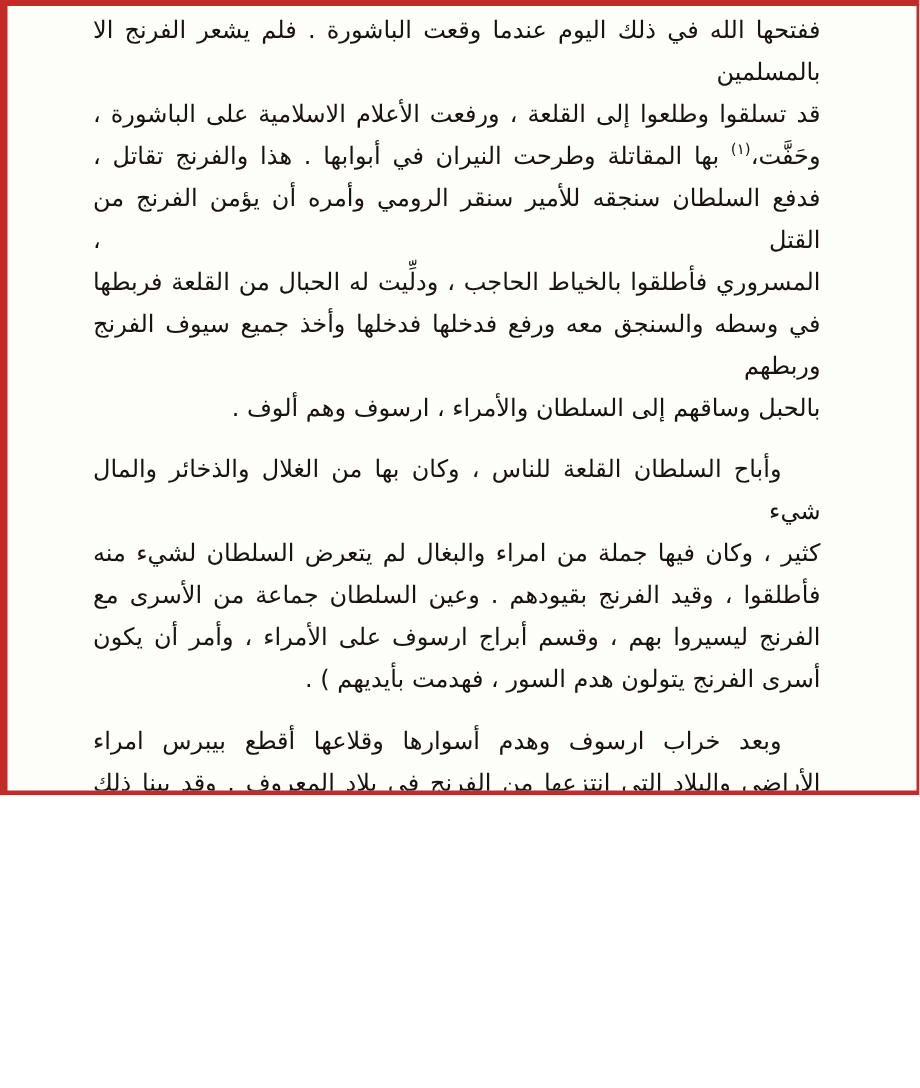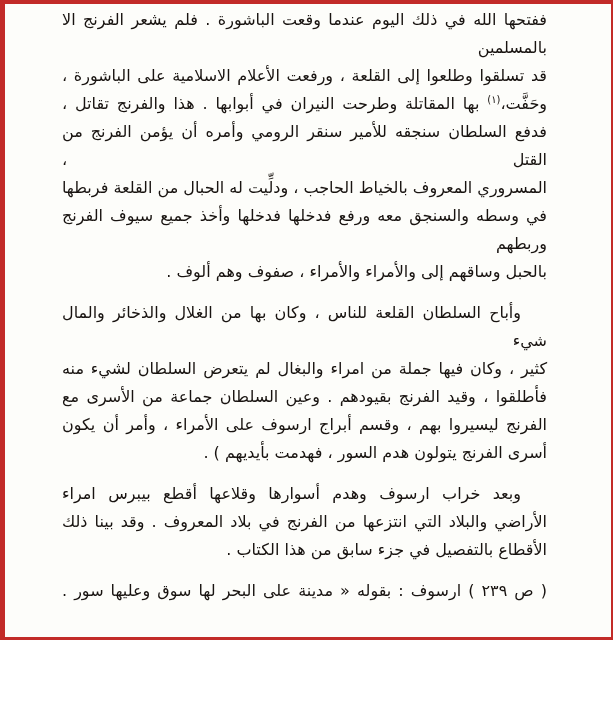--- a/index.html
+++ b/index.html
@@ -1,21 +1,21 @@
 <!DOCTYPE html>
 <html lang="ar"><head>
 <meta charset="utf-8">
 <style>
   html, body { margin: 0; padding: 0; background: #ffffff; }
   body { width: 613px; height: 725px; }
 
   .page {
     box-sizing: border-box;
     width: 613px;
-    height: 640px;
+    height: 530px;
     background: #fdfdfa;
     border-style: solid;
     border-color: #c22b28;
     
     border-width: 4px 2px 3px 5px;
     font-family: "DejaVu Sans", sans-serif;
     color: #181310;
     overflow: hidden;
   }
 
@@ -44,23 +44,23 @@
 <body>
 
 <div class="page" dir="rtl">
   <main class="text">
 
     <section class="para">
       <div class="line">ففتحها الله في ذلك اليوم عندما وقعت الباشورة . فلم يشعر الفرنج الا بالمسلمين</div>
       <div class="line">قد تسلقوا وطلعوا إلى القلعة ، ورفعت الأعلام الاسلامية على الباشورة ،</div>
       <div class="line"><span>وحَفَّت،</span><sup class="fnref">(١)</sup> <span>بها المقاتلة وطرحت النيران في أبوابها . هذا والفرنج تقاتل ،</span></div>
       <div class="line">فدفع السلطان سنجقه للأمير سنقر الرومي وأمره أن يؤمن الفرنج من القتل ،</div>
-      <div class="line">المسروري المعروف بالخياط الحاجب ، ودلِّيت له الحبال من القلعة فربطها</div>
+      <div class="line">المسروري فأطلقوا بالخياط الحاجب ، ودلِّيت له الحبال من القلعة فربطها</div>
       <div class="line">في وسطه والسنجق معه ورفع فدخلها فدخلها وأخذ جميع سيوف الفرنج وربطهم</div>
-      <div class="line end">بالحبل وساقهم إلى والأمراء والأمراء ، صفوف وهم ألوف .</div>
+      <div class="line end">بالحبل وساقهم إلى السلطان والأمراء ، ارسوف وهم ألوف .</div>
     </section>
 
     <section class="para">
       <div class="line indent">وأباح السلطان القلعة للناس ، وكان بها من الغلال والذخائر والمال شيء</div>
       <div class="line">كثير ، وكان فيها جملة من امراء والبغال لم يتعرض السلطان لشيء منه</div>
       <div class="line">فأطلقوا ، وقيد الفرنج بقيودهم . وعين السلطان جماعة من الأسرى مع</div>
       <div class="line">الفرنج ليسيروا بهم ، وقسم أبراج ارسوف على الأمراء ، وأمر أن يكون</div>
       <div class="line end">أسرى الفرنج يتولون هدم السور ، فهدمت بأيديهم ) .</div>
     </section>
 

